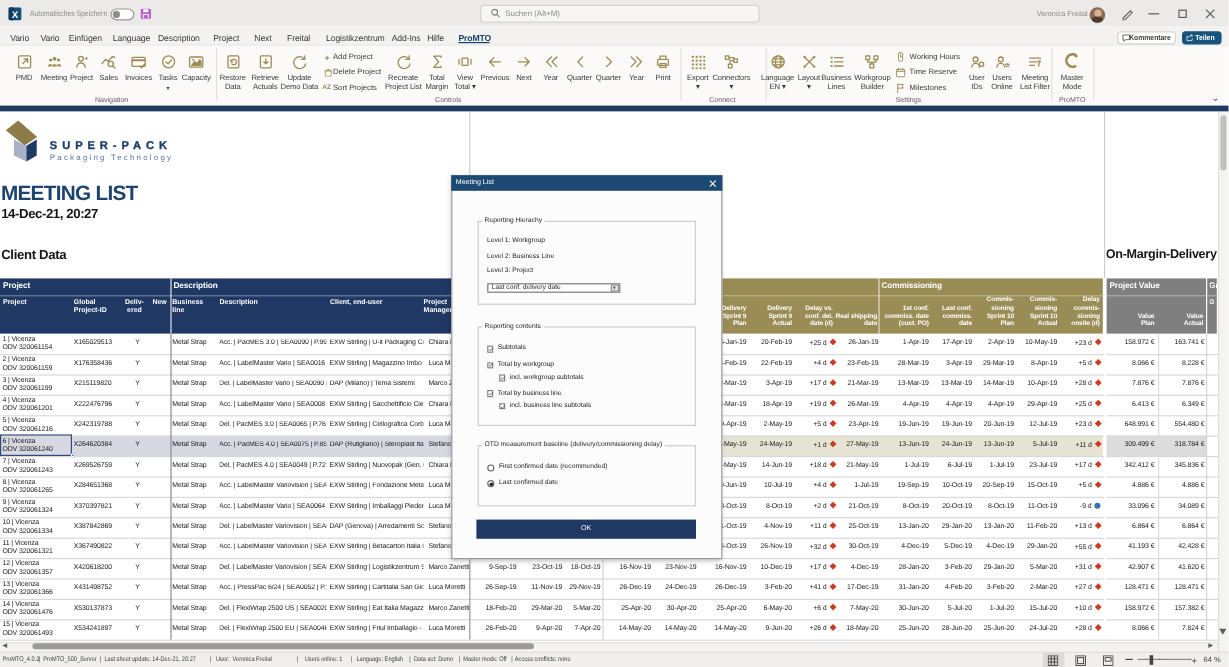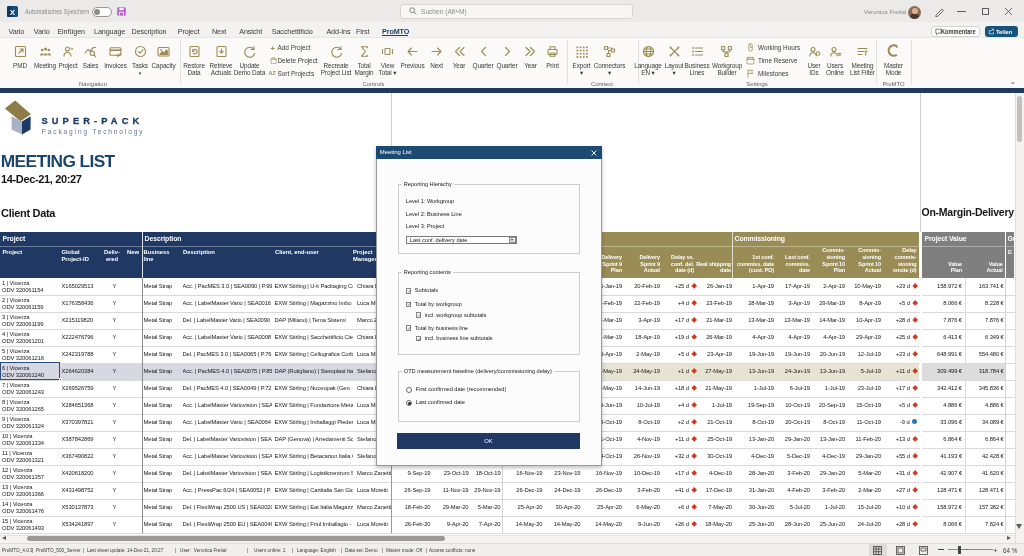--- a/index.html
+++ b/index.html
@@ -43,24 +43,24 @@
       <path d="M1 1 L8 8 M8 1 L1 8" stroke="#5f5d5b" stroke-width="0.9"></path>
     </svg>
 <div class="abs" style="left:0;top:22px;width:1024px;height:15px;background:#f4f2f0;"></div>
 <div class="abs" style="left:8.5px;top:26.5px;font-size:7.2px;letter-spacing:-0.1px;color:#3b3a39;font-weight:normal;">Vario</div>
 <div class="abs" style="left:33.8px;top:26.5px;font-size:7.2px;letter-spacing:-0.1px;color:#3b3a39;font-weight:normal;">Vario</div>
 <div class="abs" style="left:57.4px;top:26.5px;font-size:7.2px;letter-spacing:-0.1px;color:#3b3a39;font-weight:normal;">Einfügen</div>
 <div class="abs" style="left:94px;top:26.5px;font-size:7.2px;letter-spacing:-0.1px;color:#3b3a39;font-weight:normal;">Language</div>
 <div class="abs" style="left:131.6px;top:26.5px;font-size:7.2px;letter-spacing:-0.1px;color:#3b3a39;font-weight:normal;">Description</div>
 <div class="abs" style="left:177.7px;top:26.5px;font-size:7.2px;letter-spacing:-0.1px;color:#3b3a39;font-weight:normal;">Project</div>
 <div class="abs" style="left:211.9px;top:26.5px;font-size:7.2px;letter-spacing:-0.1px;color:#3b3a39;font-weight:normal;">Next</div>
-<div class="abs" style="left:239.2px;top:26.5px;font-size:7.2px;letter-spacing:-0.1px;color:#3b3a39;font-weight:normal;">Ansicht</div>
-<div class="abs" style="left:271.7px;top:26.5px;font-size:7.2px;letter-spacing:-0.1px;color:#3b3a39;font-weight:normal;">Sacchettificio</div>
+<div class="abs" style="left:239.2px;top:26.5px;font-size:7.2px;letter-spacing:-0.1px;color:#3b3a39;font-weight:normal;">Freital</div>
+<div class="abs" style="left:271.7px;top:26.5px;font-size:7.2px;letter-spacing:-0.1px;color:#3b3a39;font-weight:normal;">Logistikzentrum</div>
 <div class="abs" style="left:326.4px;top:26.5px;font-size:7.2px;letter-spacing:-0.1px;color:#3b3a39;font-weight:normal;">Add-Ins</div>
-<div class="abs" style="left:356px;top:26.5px;font-size:7.2px;letter-spacing:-0.1px;color:#3b3a39;font-weight:normal;">First</div>
+<div class="abs" style="left:356px;top:26.5px;font-size:7.2px;letter-spacing:-0.1px;color:#3b3a39;font-weight:normal;">Hilfe</div>
 <div class="abs" style="left:382px;top:26.5px;font-size:7.2px;letter-spacing:-0.1px;color:#17406d;font-weight:bold;">ProMTO</div>
 <div class="abs" style="left:381.5px;top:34.8px;width:26px;height:1.6px;background:#17406d;"></div>
 <div class="abs" style="left:0;top:37px;width:1024px;height:51px;background:#fbfaf9;"></div>
     <div class="abs" style="left:0;top:36.5px;width:1024px;height:0.8px;background:#e8e6e4;"></div>
 <div class="abs" style="left:180px;top:40px;width:1px;height:44px;background:#e2e0de;"></div>
 <div class="abs" style="left:567.2px;top:40px;width:1px;height:44px;background:#e2e0de;"></div>
 <div class="abs" style="left:637.6px;top:40px;width:1px;height:44px;background:#e2e0de;"></div>
 <div class="abs" style="left:876.2px;top:40px;width:1px;height:44px;background:#e2e0de;"></div>
 <div class="abs" style="left:911px;top:40px;width:1px;height:44px;background:#e2e0de;"></div>
 <div class="abs" style="left:0;top:88px;width:1024px;height:4.5px;background:#1e3a60;"></div>

